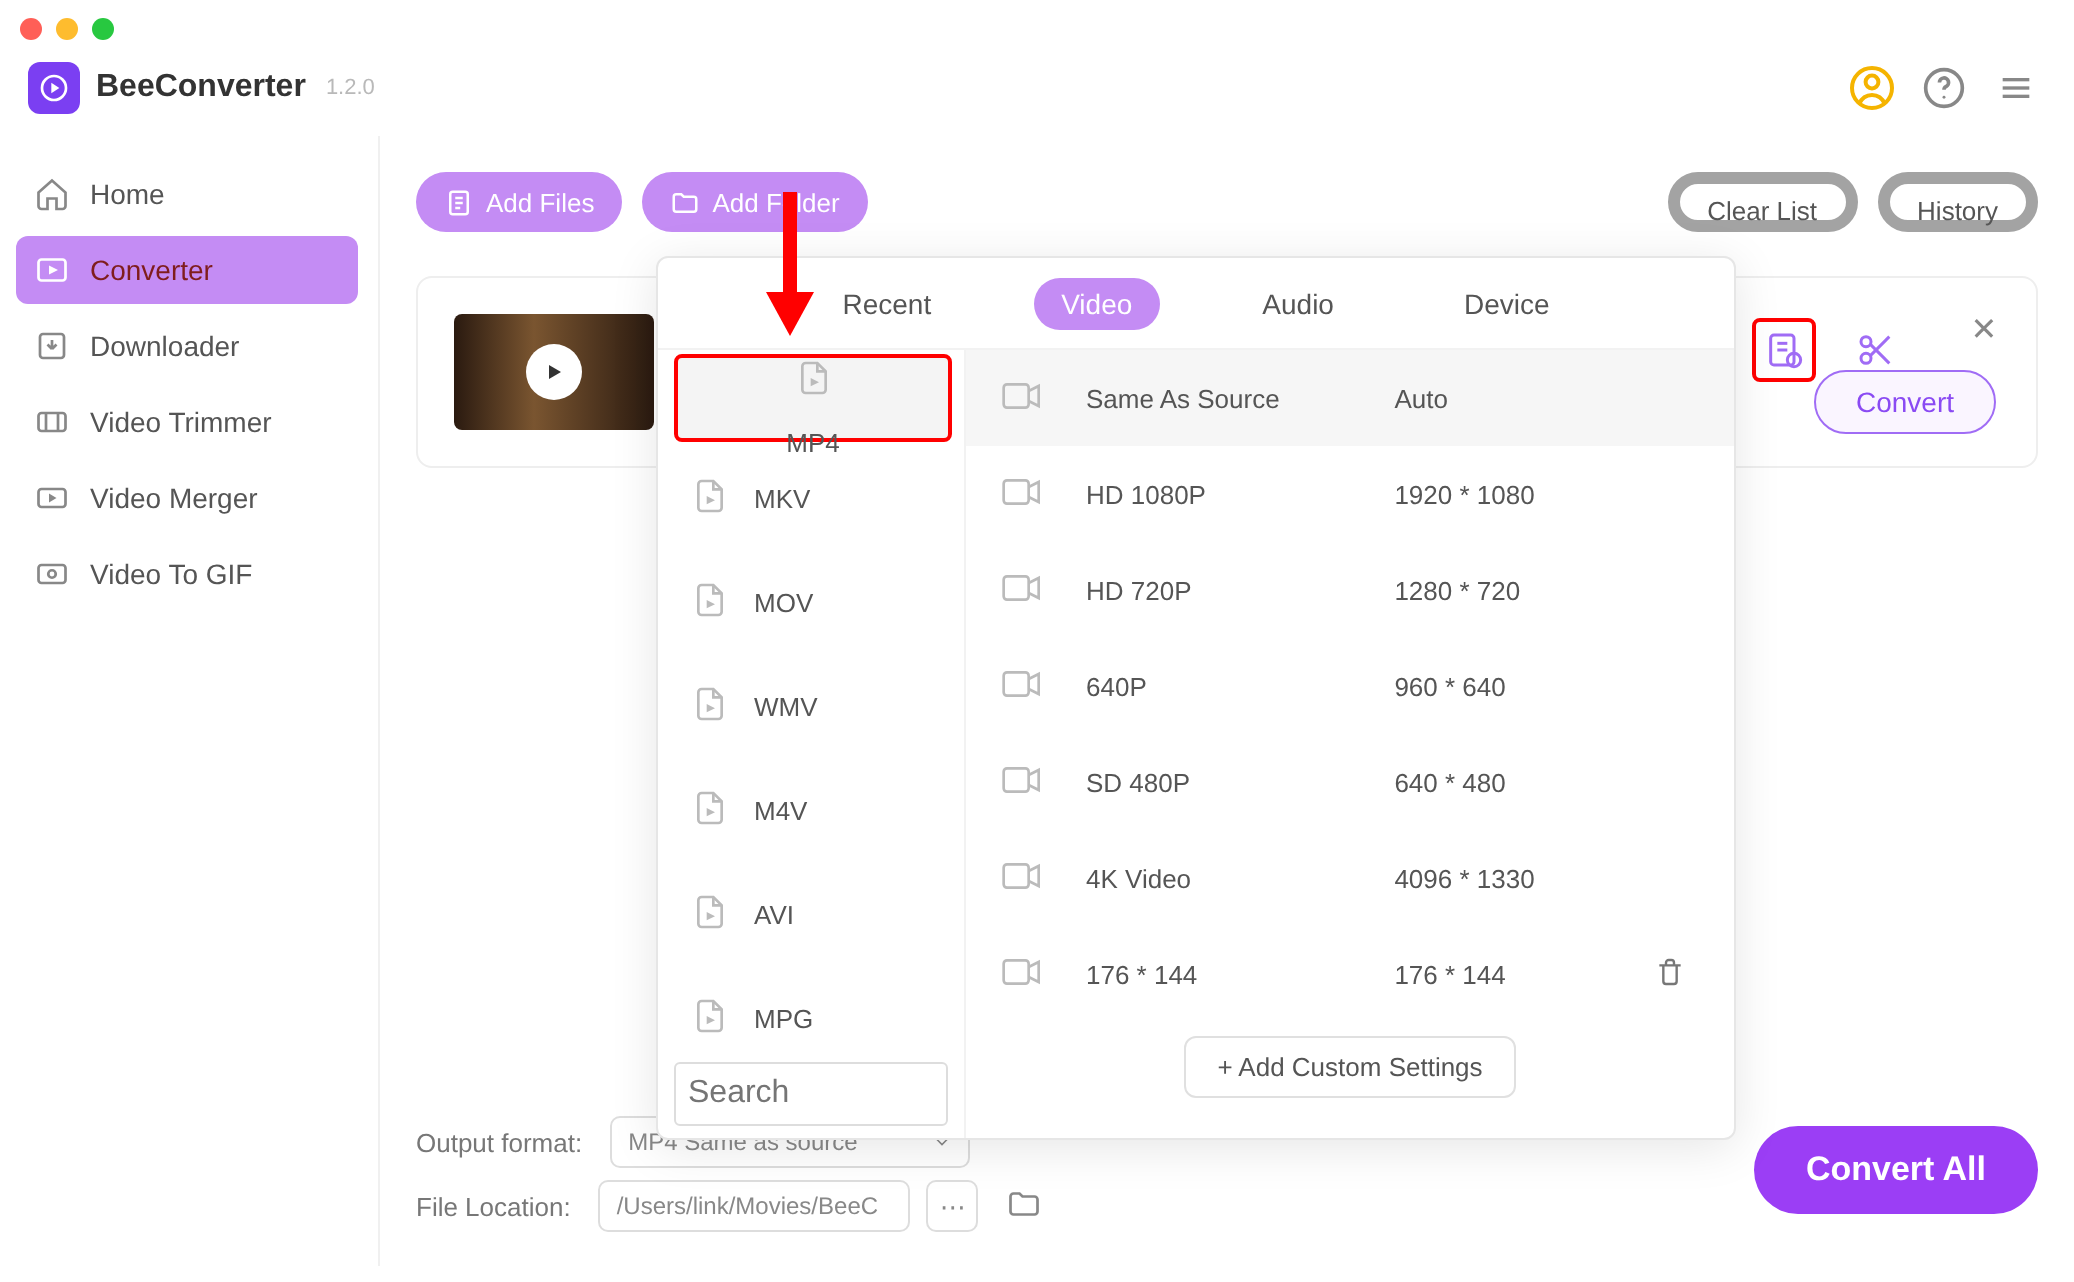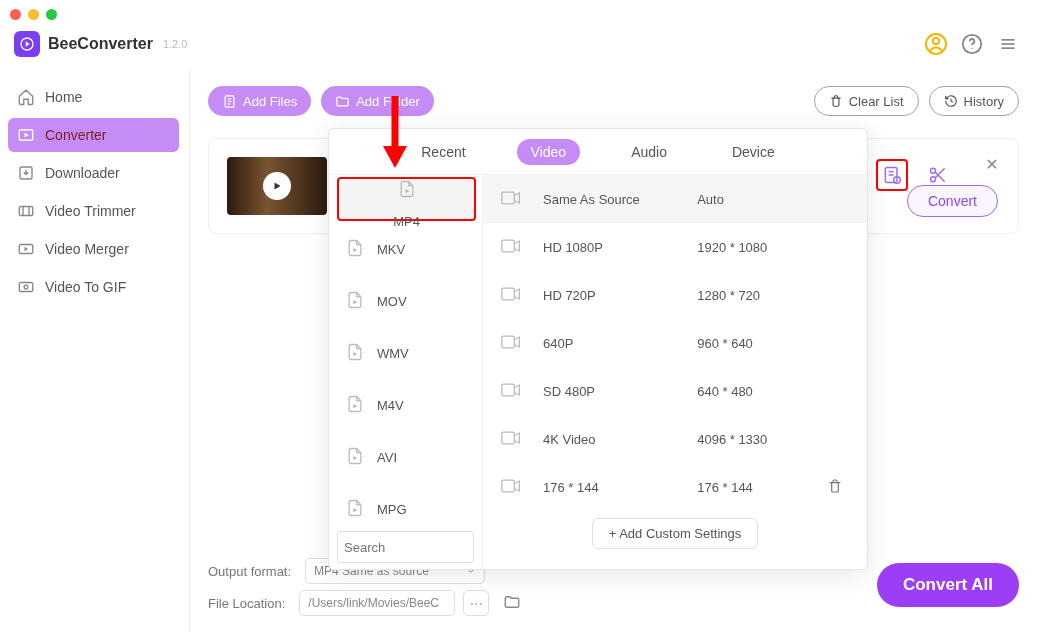--- a/index.html
+++ b/index.html
@@ -21,21 +21,21 @@
 .sidebar { width: 190px; padding: 12px 10px 0 8px; border-right: 1px solid #f0f0f0; }
 .sb-item { height: 34px; display: flex; align-items: center; gap: 10px; padding: 0 9px; font-size: 14px; color: #555; border-radius: 6px; cursor: pointer; margin-bottom: 4px; }
 .sb-item svg { color: #888; }
 .sb-item.active { background: #c48cf4; color: #7f1d1d; }
 .sb-item.active svg { color: #fff; }
 
 .main { flex: 1; background: #fff; padding: 18px 18px 0 18px; position: relative; }
 .toolbar { display: flex; align-items: center; gap: 10px; }
 .btn-pill { height: 30px; padding: 0 14px; border-radius: 15px; display: inline-flex; align-items: center; gap: 6px; font-size: 13px; cursor: pointer; }
 .btn-purple { background: #c48cf4; color: #fff; }
-.btn-outline { border: 1px solid #a3a3a3; color: #555; background: #fff; }
+.btn-outline { border: 6px solid #a3a3a3; color: #555; background: #fff; flex-direction: column; }
 .tb-spacer { flex: 1; }
 
 .file-card { margin-top: 22px; border: 1px solid #eee; border-radius: 8px; padding: 18px; display: flex; align-items: center; position: relative; }
 .thumb { width: 100px; height: 58px; border-radius: 4px; background: linear-gradient(90deg, #2a1a10, #7a5530 40%, #2a1a10); position: relative; display: flex; align-items: center; justify-content: center; }
 .thumb-play { width: 28px; height: 28px; border-radius: 50%; background: #fff; display: flex; align-items: center; justify-content: center; color: #333; }
 .card-actions { position: absolute; right: 14px; top: 10px; display: flex; align-items: center; gap: 12px; }
 .icon-box { width: 32px; height: 32px; display: flex; align-items: center; justify-content: center; color: #a06cf5; cursor: pointer; }
 .icon-highlight { border: 2px solid #ff0000; border-radius: 4px; }
 .convert-btn { margin-top: 6px; border: 1px solid #a06cf5; color: #8a4af3; background: #faf5ff; border-radius: 18px; padding: 7px 20px; font-size: 14px; cursor: pointer; position: absolute; right: 20px; bottom: 16px; }
 .card-close { position: absolute; top: 6px; right: 2px; color: #888; font-size: 16px; width: 20px; text-align: center; cursor: pointer; }
@@ -52,21 +52,21 @@
 
 .popup { position: absolute; left: 328px; top: 128px; width: 540px; height: 442px; background: #fff; border: 1px solid #e6e6e6; border-radius: 6px; box-shadow: 0 4px 24px rgba(0,0,0,0.10); display: flex; flex-direction: column; z-index: 10; }
 .popup-tabs { height: 46px; display: flex; align-items: center; justify-content: center; gap: 37px; border-bottom: 1px solid #f2f2f2; }
 .ptab { font-size: 14px; color: #555; cursor: pointer; padding: 5px 14px; border-radius: 13px; }
 .ptab.active { background: #c48cf4; color: #fff; }
 .popup-body { flex: 1; display: flex; min-height: 0; }
 .fmt-col { width: 154px; border-right: 1px solid #f2f2f2; overflow-y: auto; padding-bottom: 6px; position: relative; }
 .fmt-item { height: 52px; display: flex; align-items: center; gap: 12px; padding: 0 16px; font-size: 13px; color: #555; cursor: pointer; }
 .fmt-item.selected { border: 2px solid #ff0000; border-radius: 4px; margin: 2px 6px 2px 8px; height: 44px; padding: 0 10px; background: #f4f4f4; flex-direction: column; }
 .fmt-search { position: sticky; bottom: 0; margin: 4px 8px; }
-.fmt-search input { width: 100%; height: 24px; border: 1px solid #ddd; border-radius: 3px; padding: 15px 6px; font-size: 13px; color: #666; }
+.fmt-search input { width: 100%; height: 24px; border: 1px solid #ddd; border-radius: 3px; padding: 15px 6px; font-size: 16px; color: #666; }
 .res-col { flex: 1; overflow-y: auto; }
 .res-row { height: 48px; display: flex; align-items: center; padding: 0 18px; font-size: 13px; color: #555; cursor: pointer; gap: 8px; }
 .res-row.active { background: #f6f6f6; }
 .res-row .vic { width: 34px; color: #bbb; }
 .res-row .rname { flex: 1.2; }
 .res-row .rres { flex: 1; }
 .res-row .rdel { width: 22px; color: #888; }
 .add-custom { height: 44px; display: flex; align-items: center; justify-content: center; }
 .add-custom-btn { border: 1px solid #e0e0e0; border-radius: 6px; padding: 7px 16px; font-size: 13px; color: #555; cursor: pointer; }
 

